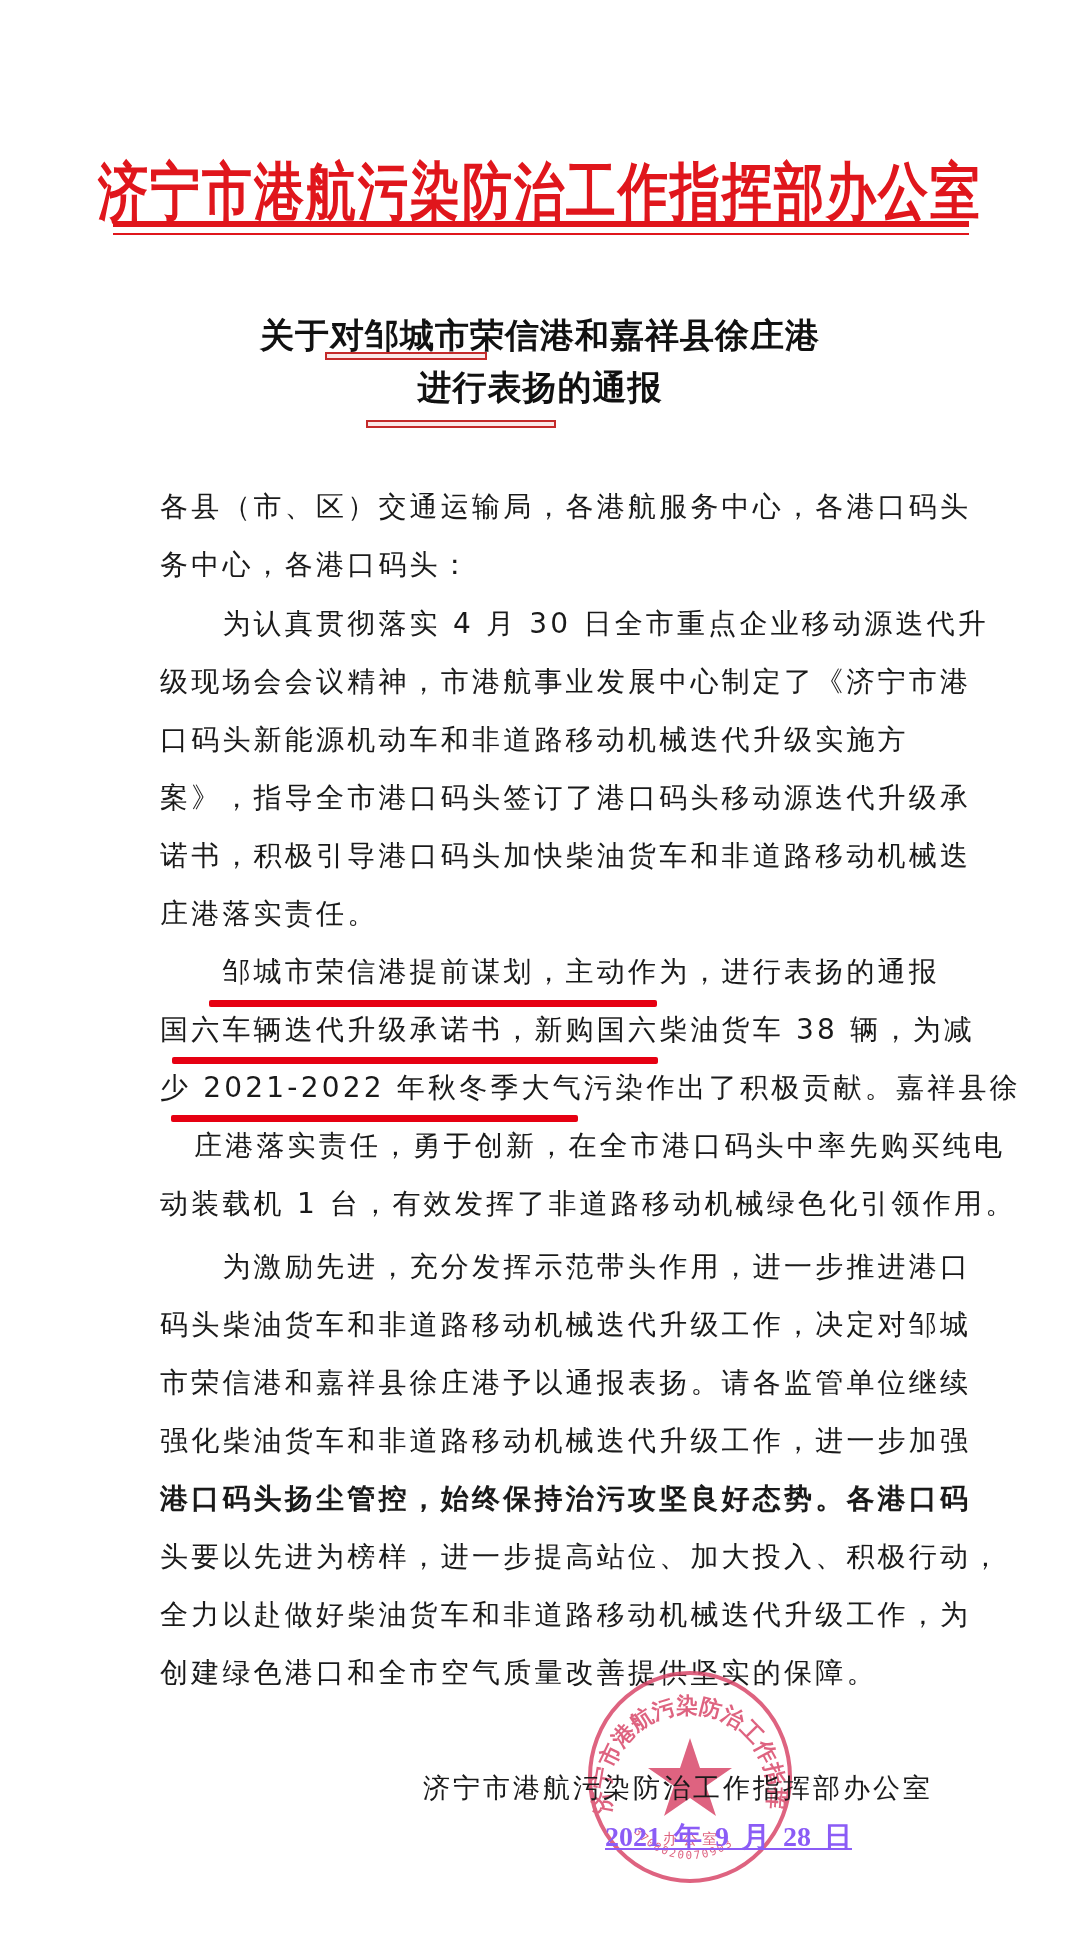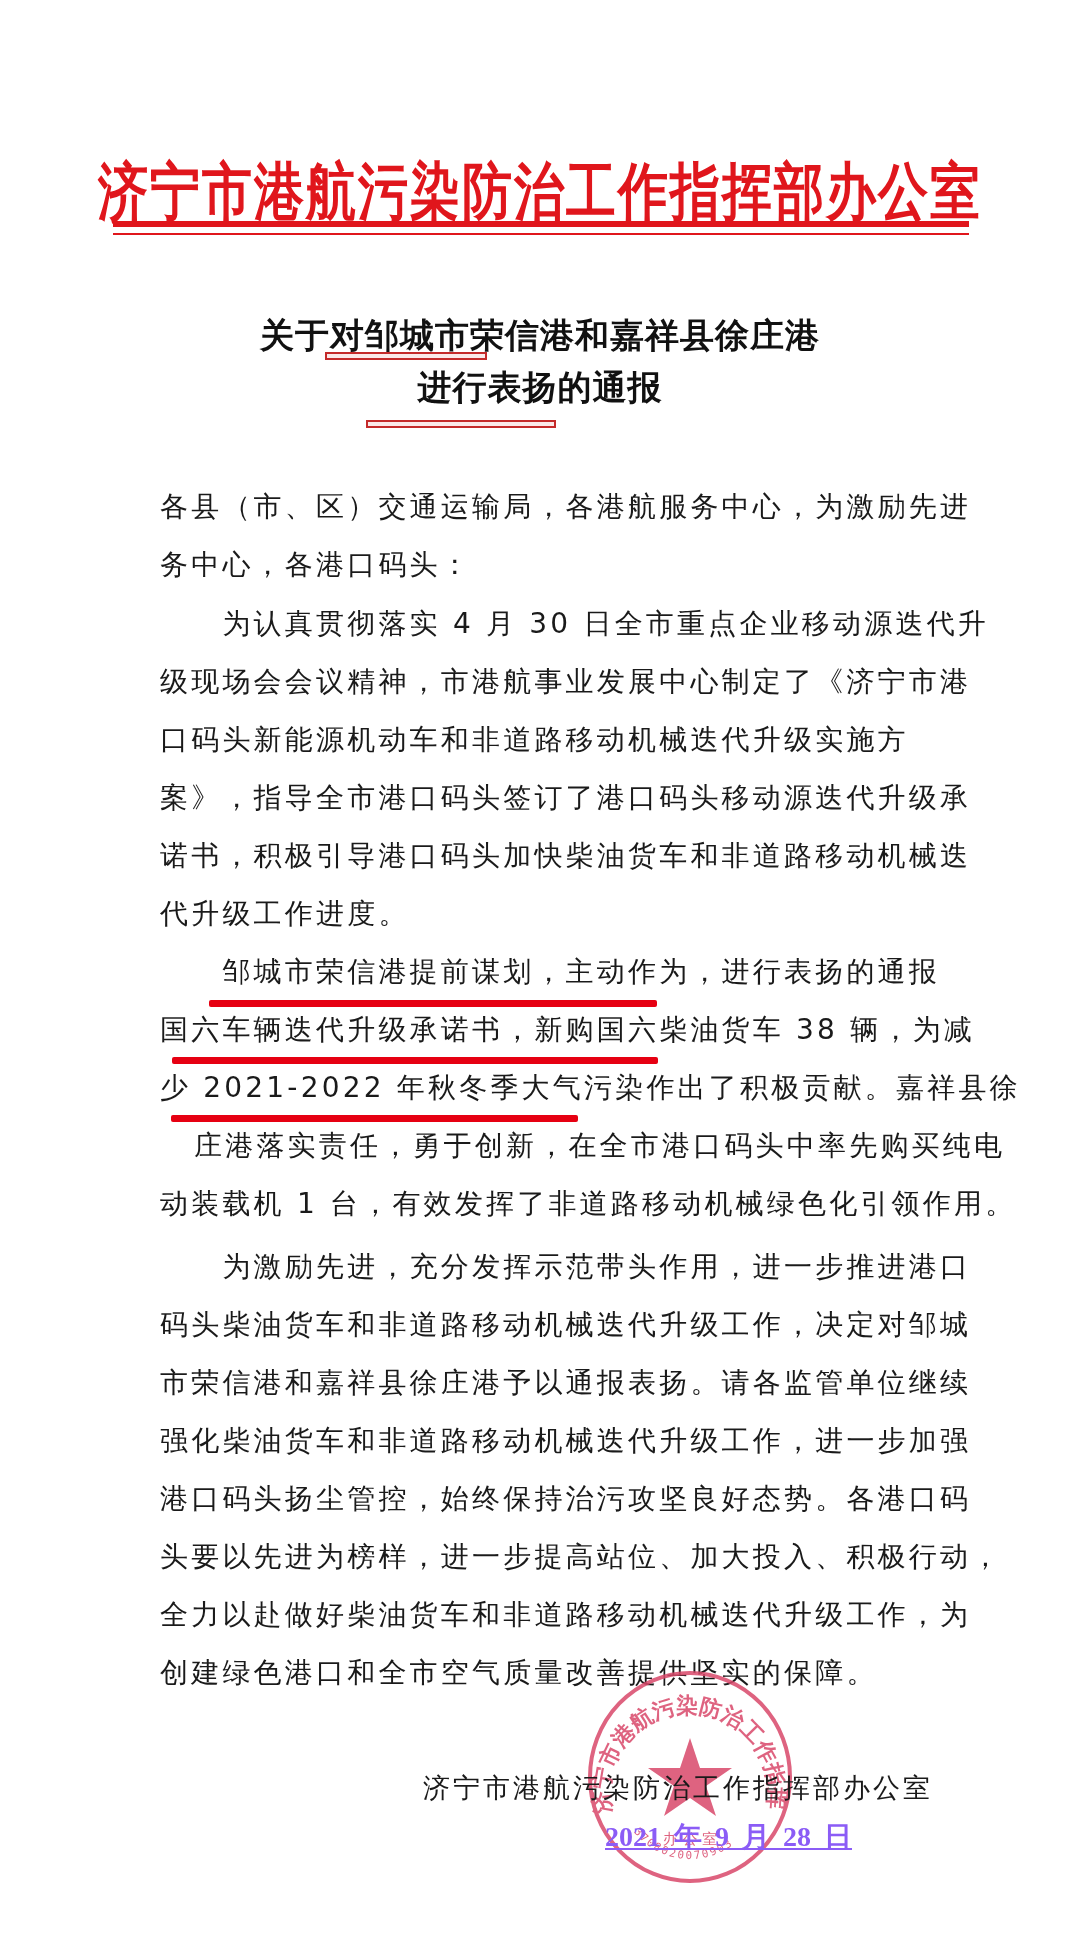--- a/index.html
+++ b/index.html
@@ -131,43 +131,43 @@
 </div>
 
 <div>
   <div class="doc-title l1">关于对邹城市荣信港和嘉祥县徐庄港</div>
   <div class="title-mark m1"></div>
   <div class="doc-title l2">进行表扬的通报</div>
   <div class="title-mark m2"></div>
 </div>
 
 <div class="body-text" style="top:0;">
-  <div class="line" style="top:488px;">各县（市、区）交通运输局，各港航服务中心，为激励先进</div>
+  <div class="line" style="top:488px;">各县（市、区）交通运输局，各港航服务中心，各港口码头</div>
   <div class="line" style="top:546px;">务中心，各港口码头：</div>
   <div class="line" style="top:605px;">　　为认真贯彻落实 4 月 30 日全市重点企业移动源迭代升</div>
   <div class="line" style="top:663px;">级现场会会议精神，市港航事业发展中心制定了《济宁市港</div>
   <div class="line" style="top:721px;">口码头新能源机动车和非道路移动机械迭代升级实施方</div>
   <div class="line" style="top:779px;">案》，指导全市港口码头签订了港口码头移动源迭代升级承</div>
   <div class="line" style="top:837px;">诺书，积极引导港口码头加快柴油货车和非道路移动机械迭</div>
-  <div class="line" style="top:895px;">代升级工作进度。</div>
+  <div class="line" style="top:895px;">庄港落实责任。</div>
 
   <div class="line" style="top:953px;">　　邹城市荣信港提前谋划，主动作为，进行表扬的通报</div>
   <div class="hl" style="top:1000px; left:49px; width:448px;"></div>
   <div class="line" style="top:1011px;">国六车辆迭代升级承诺书，新购国六柴油货车 38 辆，为减</div>
   <div class="hl" style="top:1057px; left:12px; width:486px;"></div>
   <div class="line" style="top:1069px;">少 2021-2022 年秋冬季大气污染作出了积极贡献。嘉祥县徐</div>
   <div class="hl" style="top:1115px; left:11px; width:407px;"></div>
   <div class="line" style="top:1127px;margin-left:34px;">庄港落实责任，勇于创新，在全市港口码头中率先购买纯电</div>
   <div class="line" style="top:1185px;">动装载机 1 台，有效发挥了非道路移动机械绿色化引领作用。</div>
 
   <div class="line" style="top:1248px;">　　为激励先进，充分发挥示范带头作用，进一步推进港口</div>
   <div class="line" style="top:1306px;">码头柴油货车和非道路移动机械迭代升级工作，决定对邹城</div>
   <div class="line" style="top:1364px;">市荣信港和嘉祥县徐庄港予以通报表扬。请各监管单位继续</div>
   <div class="line" style="top:1422px;">强化柴油货车和非道路移动机械迭代升级工作，进一步加强</div>
-  <div class="line" style="top:1480px;">港口码头扬尘管控，始终保持治污攻坚良好态势。各港口码</div>
+  <div class="line" style="top:1480px;font-weight:bold;">港口码头扬尘管控，始终保持治污攻坚良好态势。各港口码</div>
   <div class="line" style="top:1538px;">头要以先进为榜样，进一步提高站位、加大投入、积极行动，</div>
   <div class="line" style="top:1596px;">全力以赴做好柴油货车和非道路移动机械迭代升级工作，为</div>
   <div class="line" style="top:1654px;">创建绿色港口和全市空气质量改善提供坚实的保障。</div>
 </div>
 
 <svg class="seal" viewBox="0 0 210 218">
   <defs>
     <path id="sealArc" d="M 28 150 A 80 80 0 1 1 180 150"></path>
     <path id="codeArc" d="M 40 150 A 72 72 0 0 0 170 150"></path>
   </defs>

